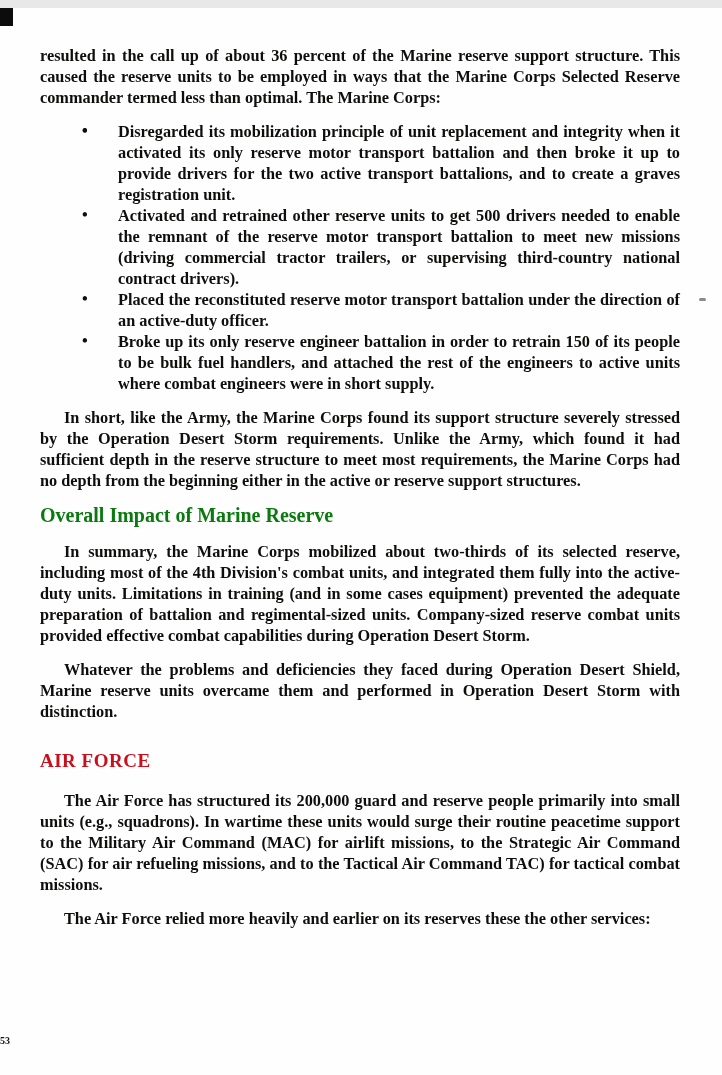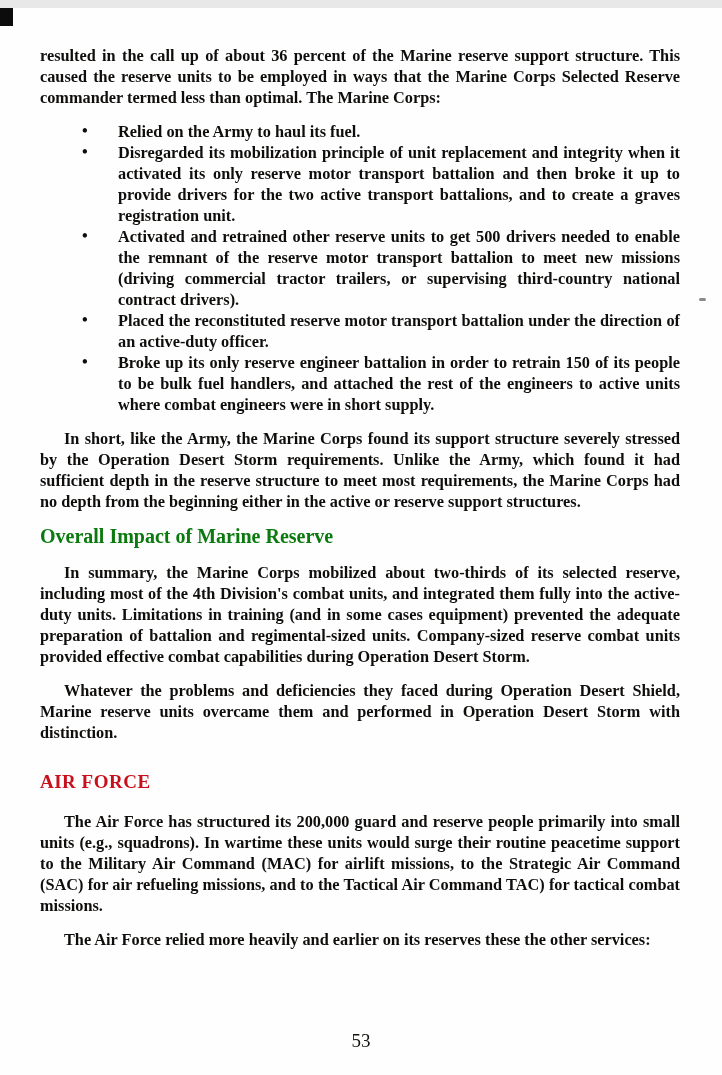--- a/index.html
+++ b/index.html
@@ -56,23 +56,23 @@
     line-height: 26px;
     color: #c8101c;
     letter-spacing: 0.5px;
   }
   .gap-before-subhead { margin-top: 20px; }
   .page-number {
     position: absolute;
     left: 0;
     right: 0;
     bottom: 32px;
-    text-align: center;
-    font-weight: normal;
-    font-size: 19px;
+    text-align: left;
+    font-weight: bold;
+    font-size: 10px;
     color: #16140f;
   }
   .scan-corner {
     position: absolute;
     left: 0;
     top: 0;
     width: 13px;
     height: 18px;
     background: #0c0c0c;
   }
@@ -92,21 +92,20 @@
 <div class="page">
 
   <div class="scan-corner"></div>
   <div class="scan-speck"></div>
 
   <p class="para">resulted in the call up of about 36 percent of the Marine reserve support structure. This caused the reserve units to be employed in ways that the Marine Corps Selected Reserve commander termed less than optimal. The Marine Corps:</p>
 
   <ul class="bullet-list">
     <li>
       <span class="marker">•</span>
-      <span>Relied on the Army to haul its fuel.</span>
     </li>
     <li>
       <span class="marker">•</span>
       <span>Disregarded its mobilization principle of unit replacement and integrity when it activated its only reserve motor transport battalion and then broke it up to provide drivers for the two active transport battalions, and to create a graves registration unit.</span>
     </li>
     <li>
       <span class="marker">•</span>
       <span>Activated and retrained other reserve units to get 500 drivers needed to enable the remnant of the reserve motor transport battalion to meet new missions (driving commercial tractor trailers, or supervising third-country national contract drivers).</span>
     </li>
     <li>

